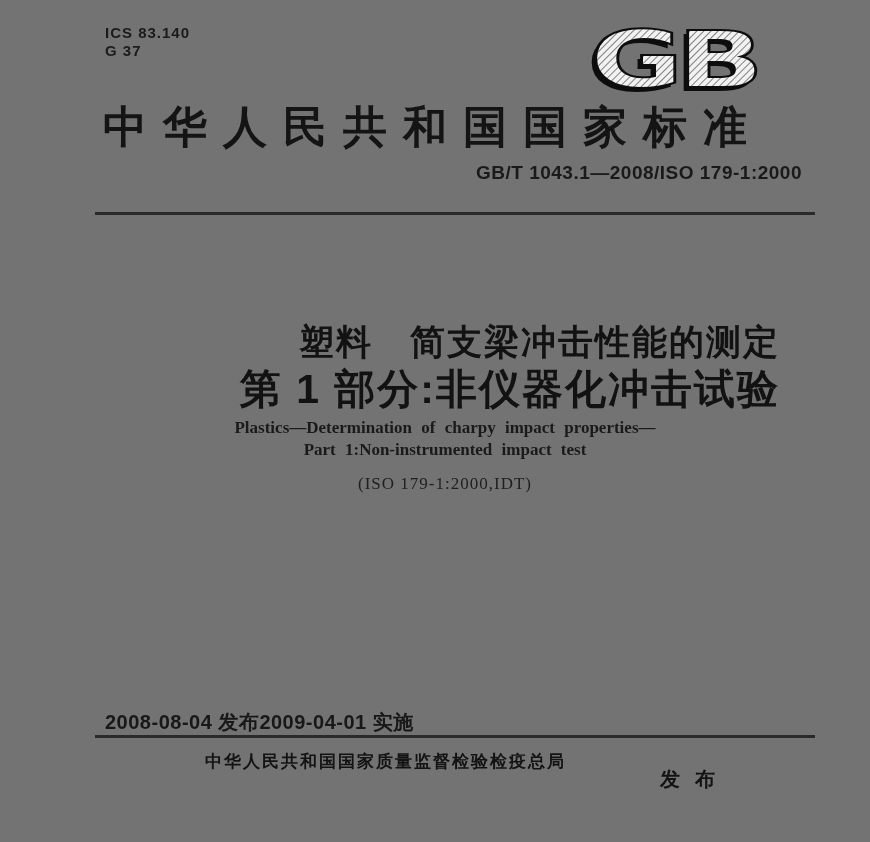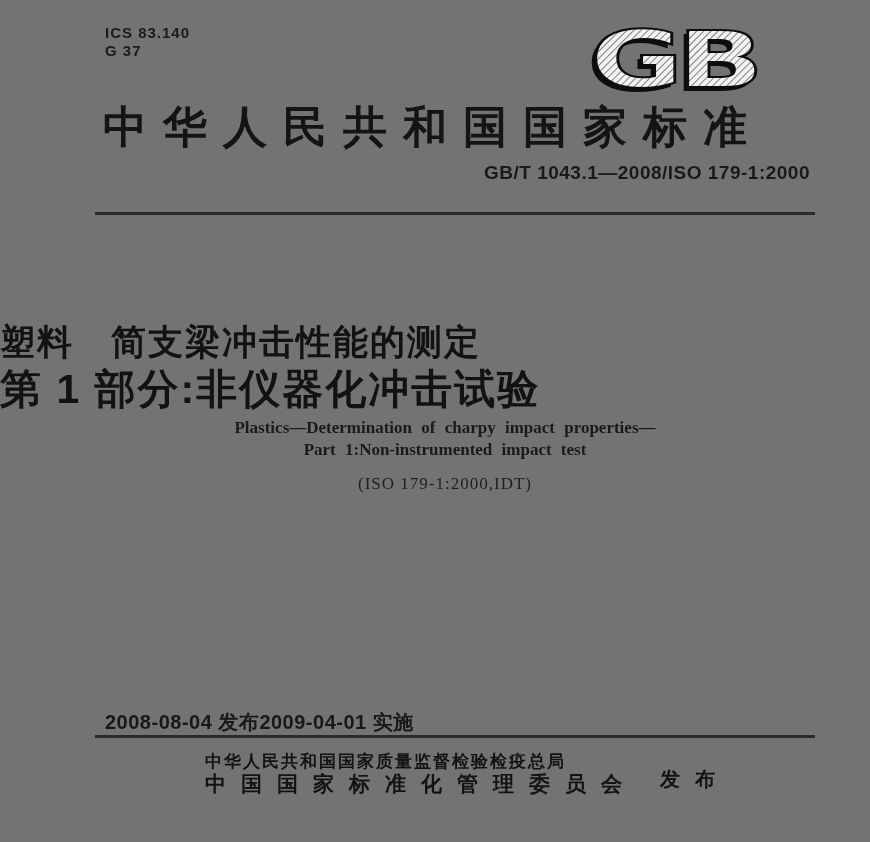--- a/index.html
+++ b/index.html
@@ -48,21 +48,21 @@
     font-weight: bold;
     letter-spacing: 16px;
     white-space: nowrap;
     line-height: 48px;
     color: #141414;
   }
 
   
   .stdnum-block {
     position: absolute;
-    right: 60px;
+    right: 68px;
     top: 162px;
     text-align: right;
   }
   .stdnum {
     font-size: 19px;
     font-weight: bold;
     letter-spacing: 0.5px;
     color: #1a1a1a;
     line-height: 21px;
   }
@@ -84,21 +84,21 @@
   }
   .rule-top { top: 212px; }
   .rule-bottom { top: 735px; }
 
   
   .title-cn {
     position: absolute;
     left: 0;
     top: 323px;
     width: 780px;
-    text-align: left;
+    text-align: right;
     font-weight: bold;
     color: #121212;
   }
   .title-cn-line1 {
     font-size: 35px;
     line-height: 38px;
     letter-spacing: 2px;
   }
   .title-cn-line2 {
     font-size: 41px;
@@ -225,18 +225,17 @@
 
   <div class="dates-row">
     <span>2008-08-04 发布</span>
     <span>2009-04-01 实施</span>
   </div>
 
   <div class="rule rule-bottom"></div>
 
   <div class="publisher">
     <div class="publisher-line1">中华人民共和国国家质量监督检验检疫总局</div>
-    <div class="publisher-line2">中国国家标准化管理委员会</div>
   </div>
 
   <div class="publish-label">发布</div>
 
 </div>
 
 </body></html>

